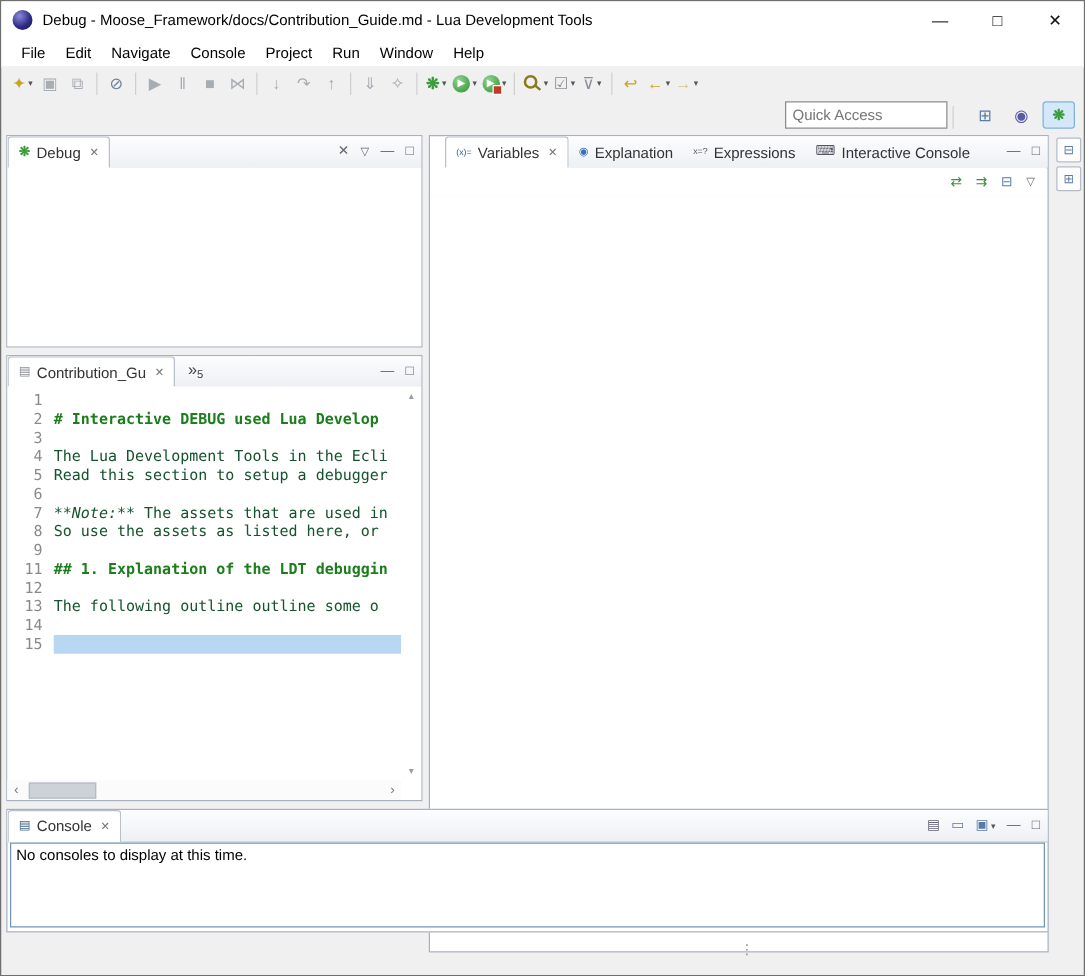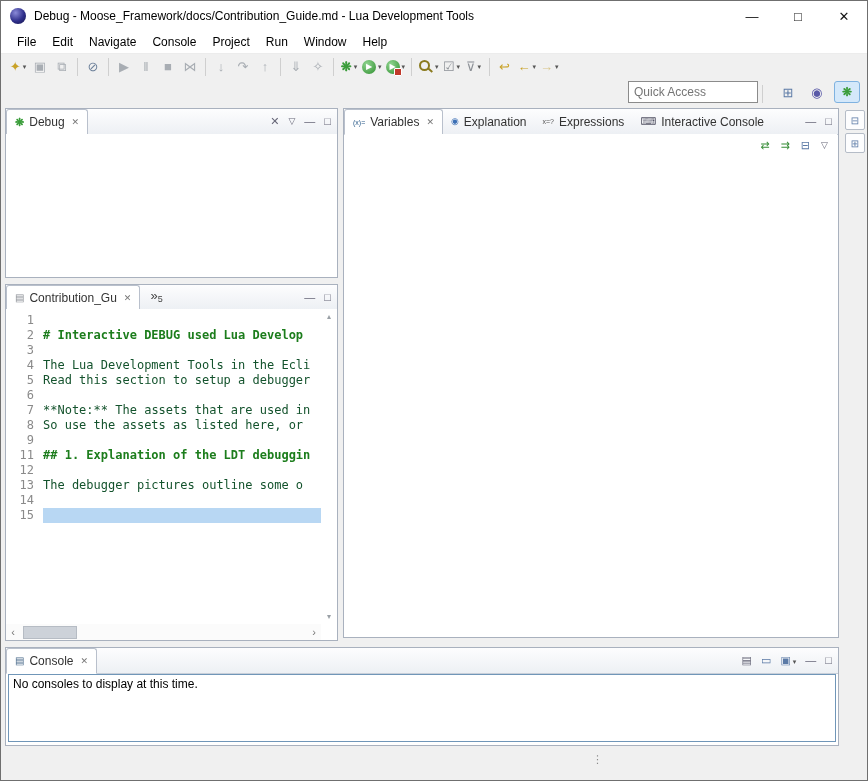--- a/index.html
+++ b/index.html
@@ -58,31 +58,31 @@
 
   
   #editor{left:4px;top:283px;width:333px;height:357px;}
   .chevron-tab{display:inline-flex;align-items:flex-start;padding:3px 6px 0 10px;font-size:13px;color:#444;}
   .chevron-count{font-size:9px;margin-top:6px;}
   .ebody{position:absolute;left:0;top:24px;right:0;bottom:0;background:#fff;}
   .lines{position:absolute;left:0;top:0;right:16px;bottom:16px;overflow:hidden;font-family:"DejaVu Sans Mono",monospace;font-size:12px;line-height:15px;padding-top:4px;}
   .eline{display:flex;height:15px;}
   .lnum{width:28px;text-align:right;color:#8a8a8a;padding-right:9px;flex:none;}
   .lcode{white-space:pre;color:#14532d;}
-  .em{}
+  .em{font-style:italic;}
   .md-h .lcode{color:#1c7d1c;font-weight:bold;}
   .hl{background:#b8d7f3;flex:1;}
   .vscroll{position:absolute;right:0;top:0;bottom:16px;width:16px;display:flex;flex-direction:column;justify-content:space-between;align-items:center;padding:3px 0;box-sizing:border-box;color:#9aa0a6;font-size:8px;}
   .hscroll{position:absolute;left:0;right:16px;bottom:0;height:16px;display:flex;align-items:center;color:#777;font-size:11px;background:#fbfbfb;}
   .hs-arrow{width:14px;text-align:center;}
   .hs-thumb{width:52px;height:11px;background:#cdd2d9;border:1px solid #b6bcc4;margin-left:3px;}
   .hs-spacer{flex:1;}
 
   
-  #right-panel{left:342px;top:107px;width:496px;height:530px;}
+  #right-panel{left:342px;top:107px;width:496px;height:654px;padding-left:12px;}
   .rtools{position:absolute;left:1px;top:25px;right:1px;height:23px;display:flex;justify-content:flex-end;align-items:center;gap:11px;padding-right:9px;background:#fff;border-bottom:1px solid #eef0f3;}
   .varicon{font-size:7px;color:#2b5c8a;letter-spacing:0;}
   .bpicon{font-size:9px;color:#3b6fb5;}
   .expricon{font-size:7px;color:#555;}
   .icicon{font-size:11px;color:#556;}
   .rt-green{color:#3a8f3a;font-size:11px;}
   .rt-blue{color:#5b7aa6;font-size:11px;}
 
   
   .trim{position:absolute;right:0;top:106px;width:24px;height:80px;}
@@ -307,21 +307,21 @@
         <div class="eline md-h">
             <span class="lnum">11</span>
             <span class="lcode">## 1. Explanation of the LDT debuggin</span>
           </div>
         <div class="eline">
             <span class="lnum">12</span>
             <span class="lcode"></span>
           </div>
         <div class="eline">
             <span class="lnum">13</span>
-            <span class="lcode">The debugger pictures outline some o</span>
+            <span class="lcode">The following outline outline some o</span>
           </div>
         <div class="eline">
             <span class="lnum">14</span>
             <span class="lcode"></span>
           </div>
         <div class="eline current">
             <span class="lnum">15</span>
             <span class="lcode hl"></span>
           </div>
       </div>

